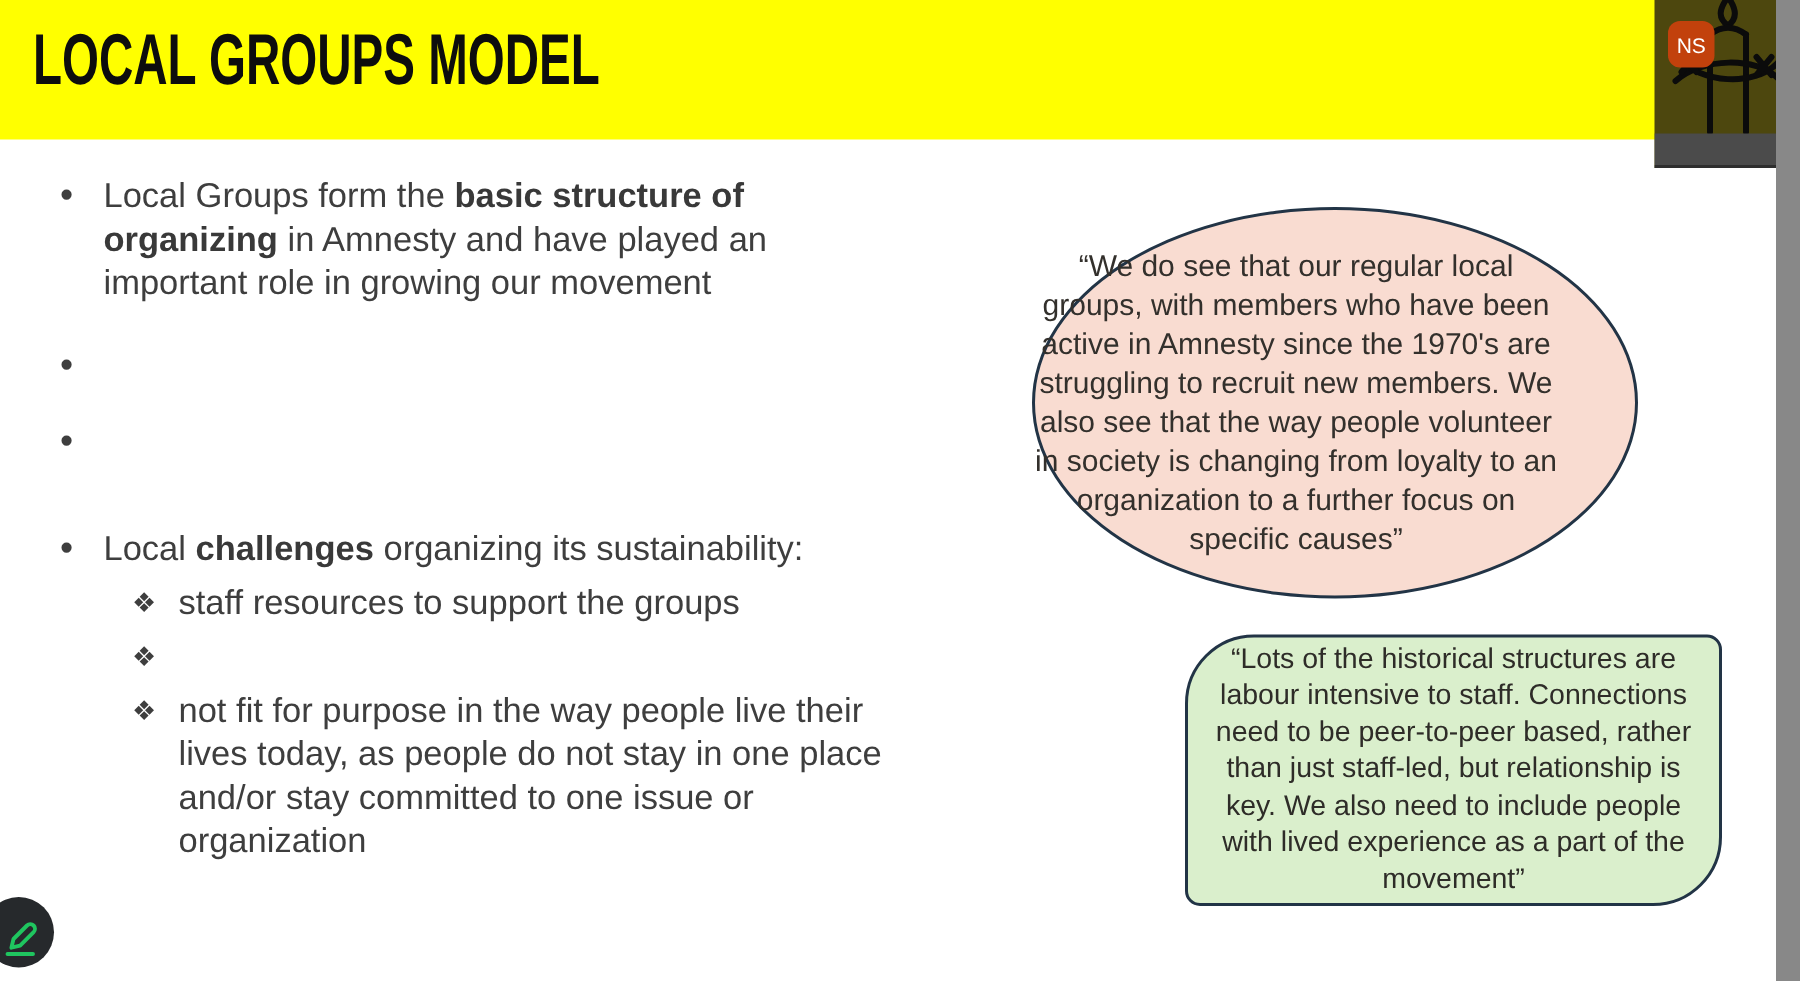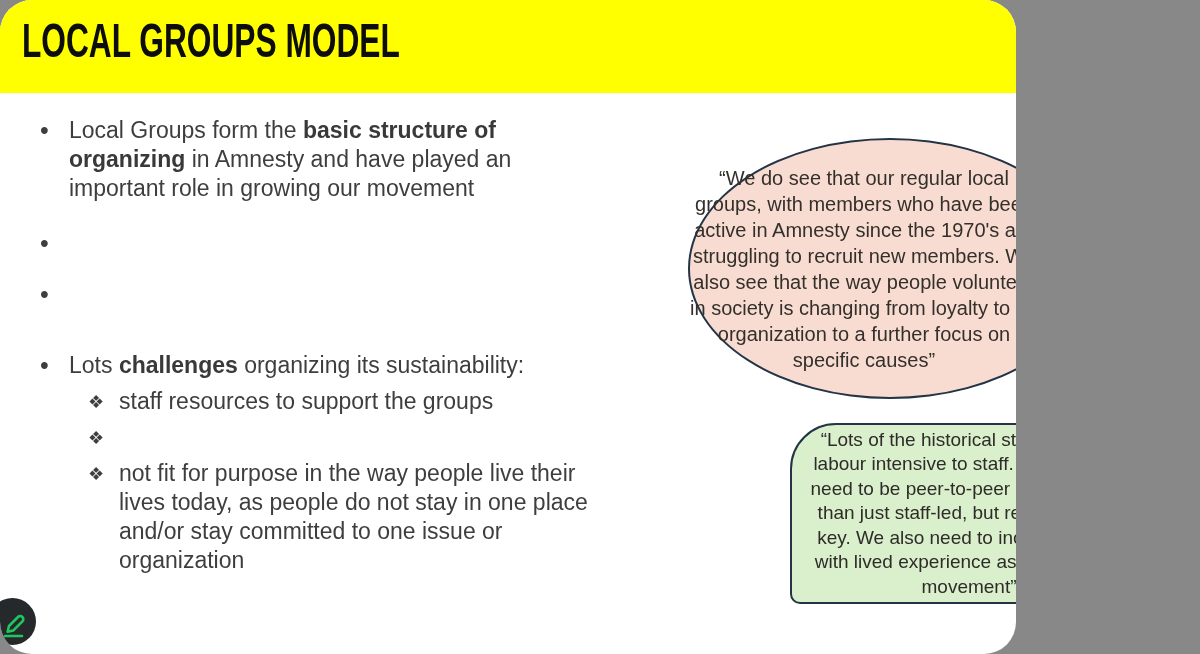--- a/index.html
+++ b/index.html
@@ -1,18 +1,18 @@
 <!DOCTYPE html>
 <html><head>
 <meta charset="utf-8">
 <style>
   html,body{margin:0;padding:0;background:#888;}
   .stage{
-    position:relative;width:1016px;height:654px;overflow:hidden;
-    background:#ffffff;font-family:"Liberation Sans",sans-serif;border-radius:32px;
+    position:relative;width:1184px;height:654px;overflow:hidden;
+    background:#ffffff;font-family:"Liberation Sans",sans-serif;
   }
   
   .banner{position:absolute;left:0;top:0;width:1200px;height:93px;background:#ffff00;}
   .title{
     position:absolute;left:22px;top:13px;color:#0d0d0d;
     font-size:48px;font-weight:900;letter-spacing:0px;white-space:nowrap;
     transform:scaleX(0.66);transform-origin:left top;
   }
   
   .content{position:absolute;left:40px;top:116px;width:660px;color:#3e3e3e;}
@@ -43,21 +43,21 @@
   }
   .roundbox .q{width:338px;text-align:center;font-size:19px;line-height:24.5px;color:#2e2c28;font-weight:500;}
   
   .overlay{
     position:absolute;left:1103px;top:0;width:97px;height:112px;
     background:#4d470e;overflow:hidden;cursor:pointer;
   }
   .candle{position:absolute;left:10px;top:-4px;}
   .avatar{
     position:absolute;left:9px;top:14px;width:31px;height:31px;border-radius:8px;
-    background:#d946ef;color:#fff;font-size:14px;display:flex;align-items:center;justify-content:center;
+    background:#c2410c;color:#fff;font-size:14px;display:flex;align-items:center;justify-content:center;
   }
   .captions{position:absolute;left:50px;top:9px;color:#f5f5f5;font-size:15.5px;line-height:21px;white-space:nowrap;}
   .graybar{position:absolute;left:0;top:89px;width:97px;height:23px;background:#4b4b4b;border-bottom:2px solid #2e2e2e;box-sizing:border-box;}
   
   .annotate{
     position:absolute;left:-11px;top:598px;width:47px;height:47px;border-radius:50%;
     background:#26292c;display:flex;align-items:center;justify-content:center;cursor:pointer;
   }
 </style>
 </head>
@@ -76,21 +76,21 @@
         <span class="li-text"><span>Local Groups form the </span><b>basic structure of organizing</b><span> in Amnesty and have played an important role in growing our movement</span></span>
       </li>
       <li class="b2">
         <span class="dot">•</span>
       </li>
       <li class="b3">
         <span class="dot">•</span>
       </li>
       <li class="b4">
         <span class="dot">•</span>
-        <span class="li-text"><span>Lots </span><b>challenges</b><span> organizing its sustainability:</span></span>
+        <span class="li-text"><span>Local </span><b>challenges</b><span> organizing its sustainability:</span></span>
       </li>
     </ul>
     <ul class="sub">
       <li>
         <span class="diamond">❖</span>
         <span class="sub-text">staff resources to support the groups</span>
       </li>
       <li>
         <span class="diamond">❖</span>
       </li>

